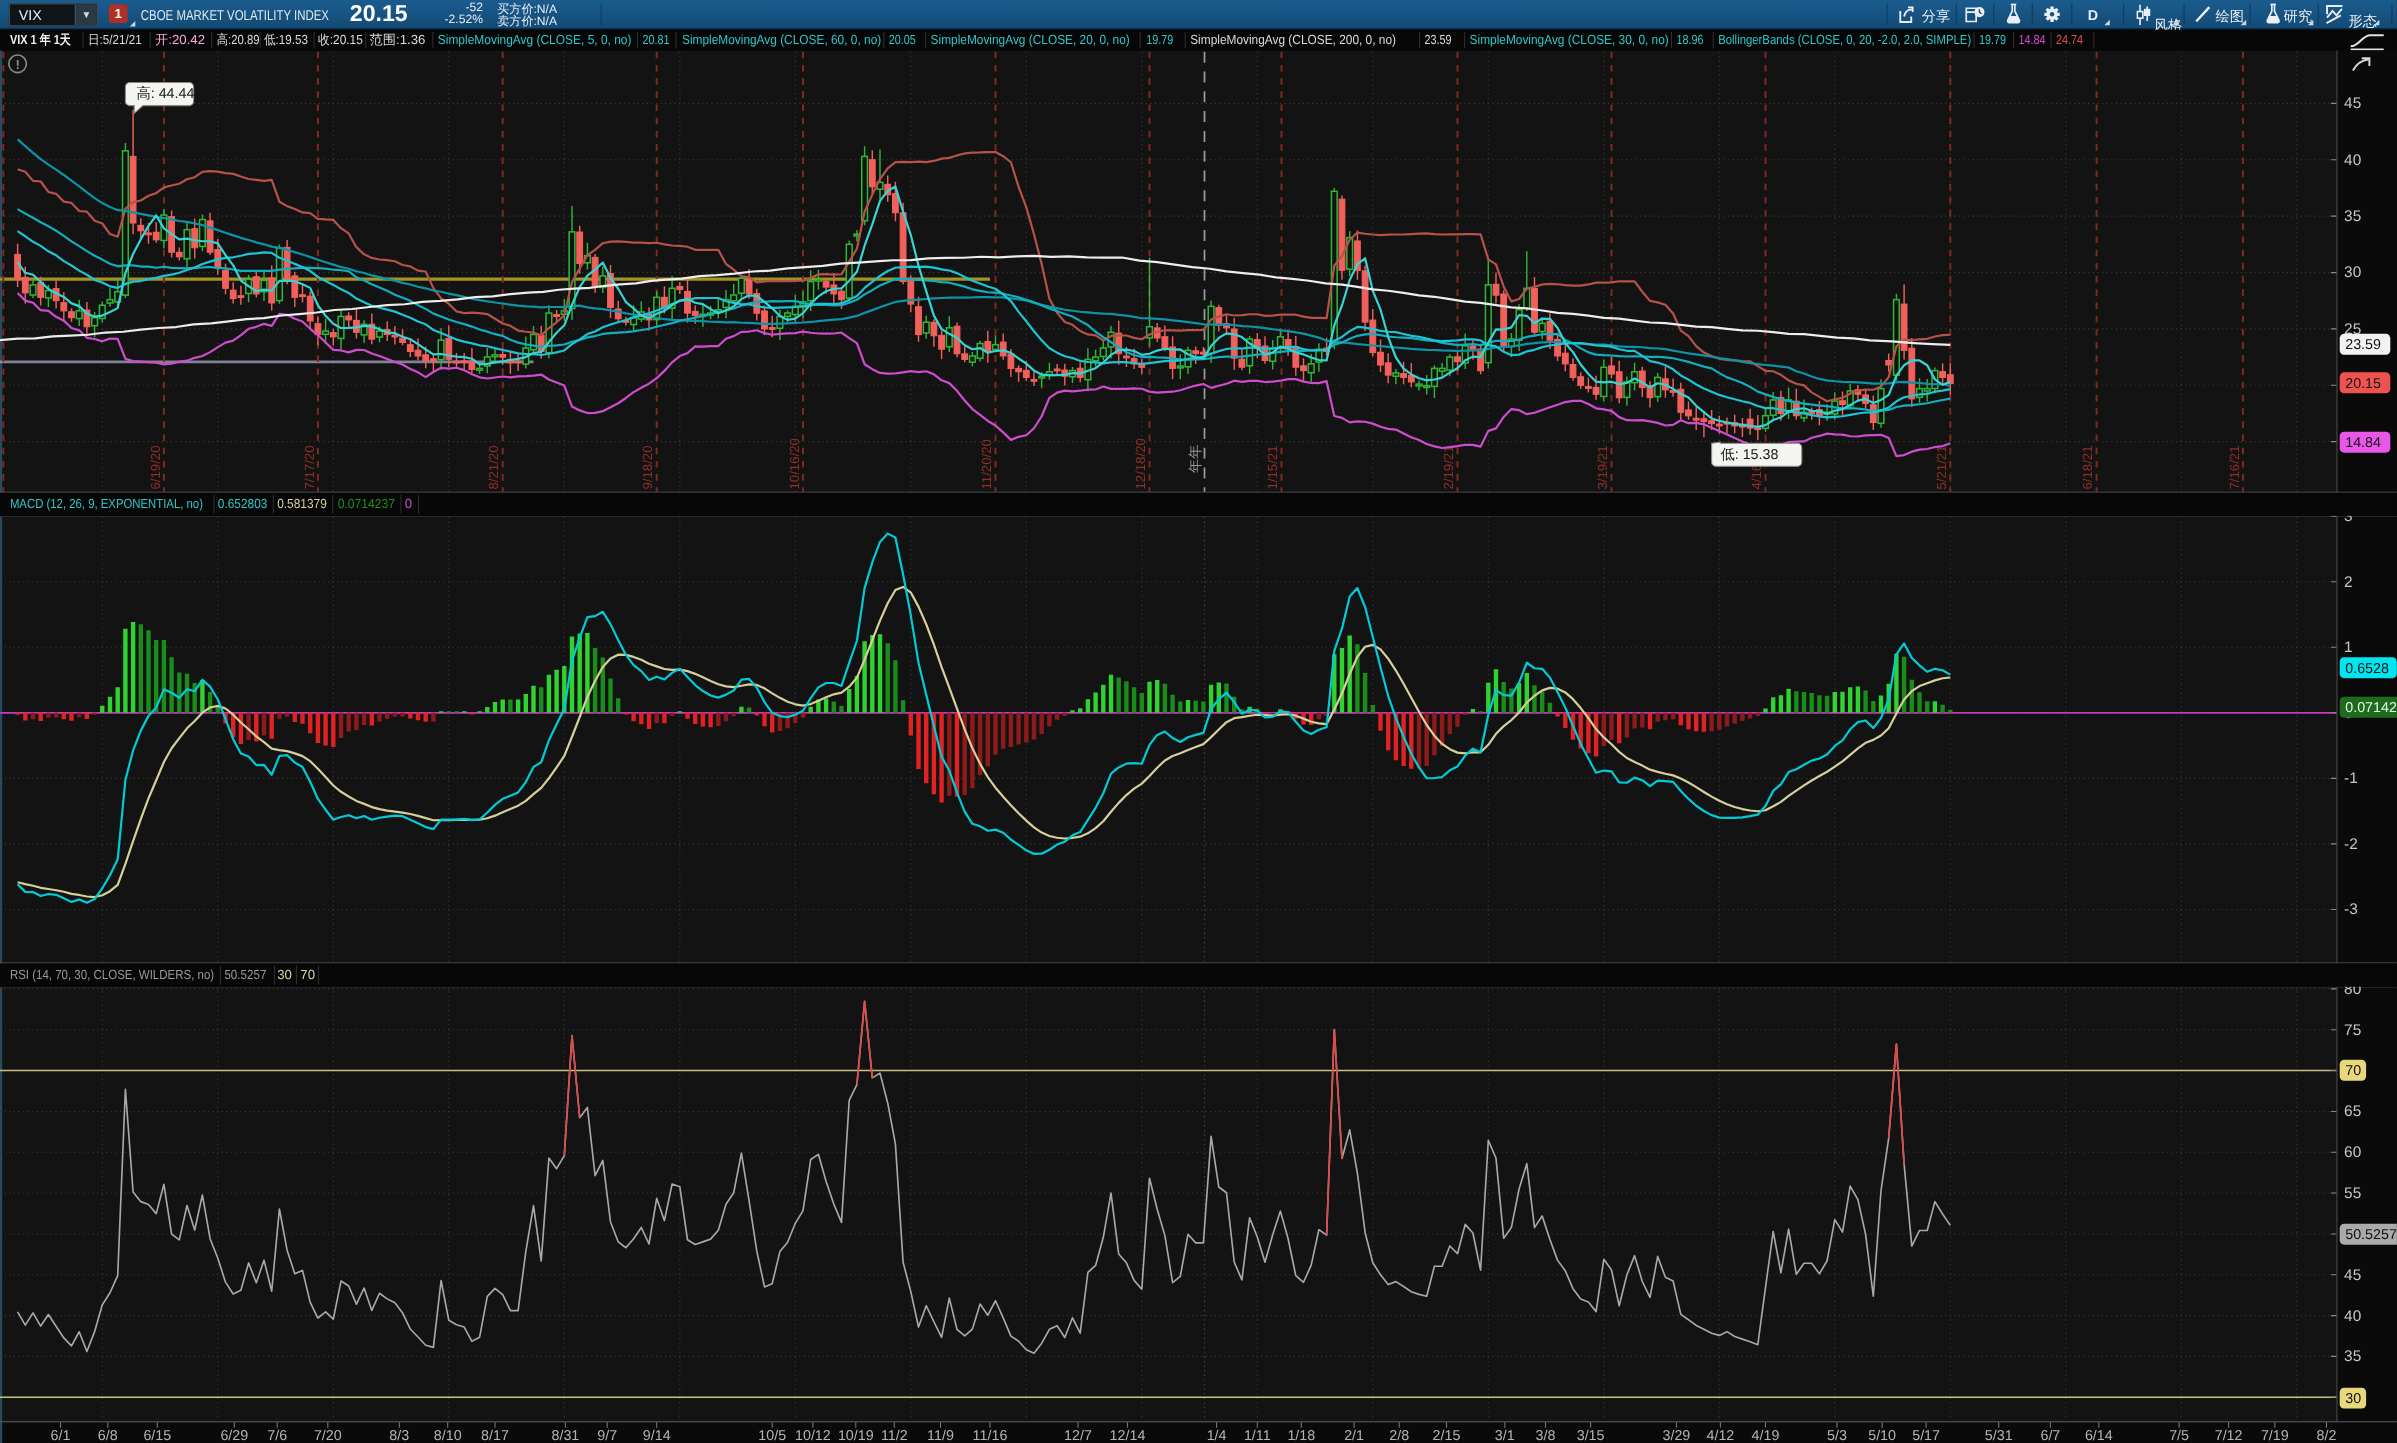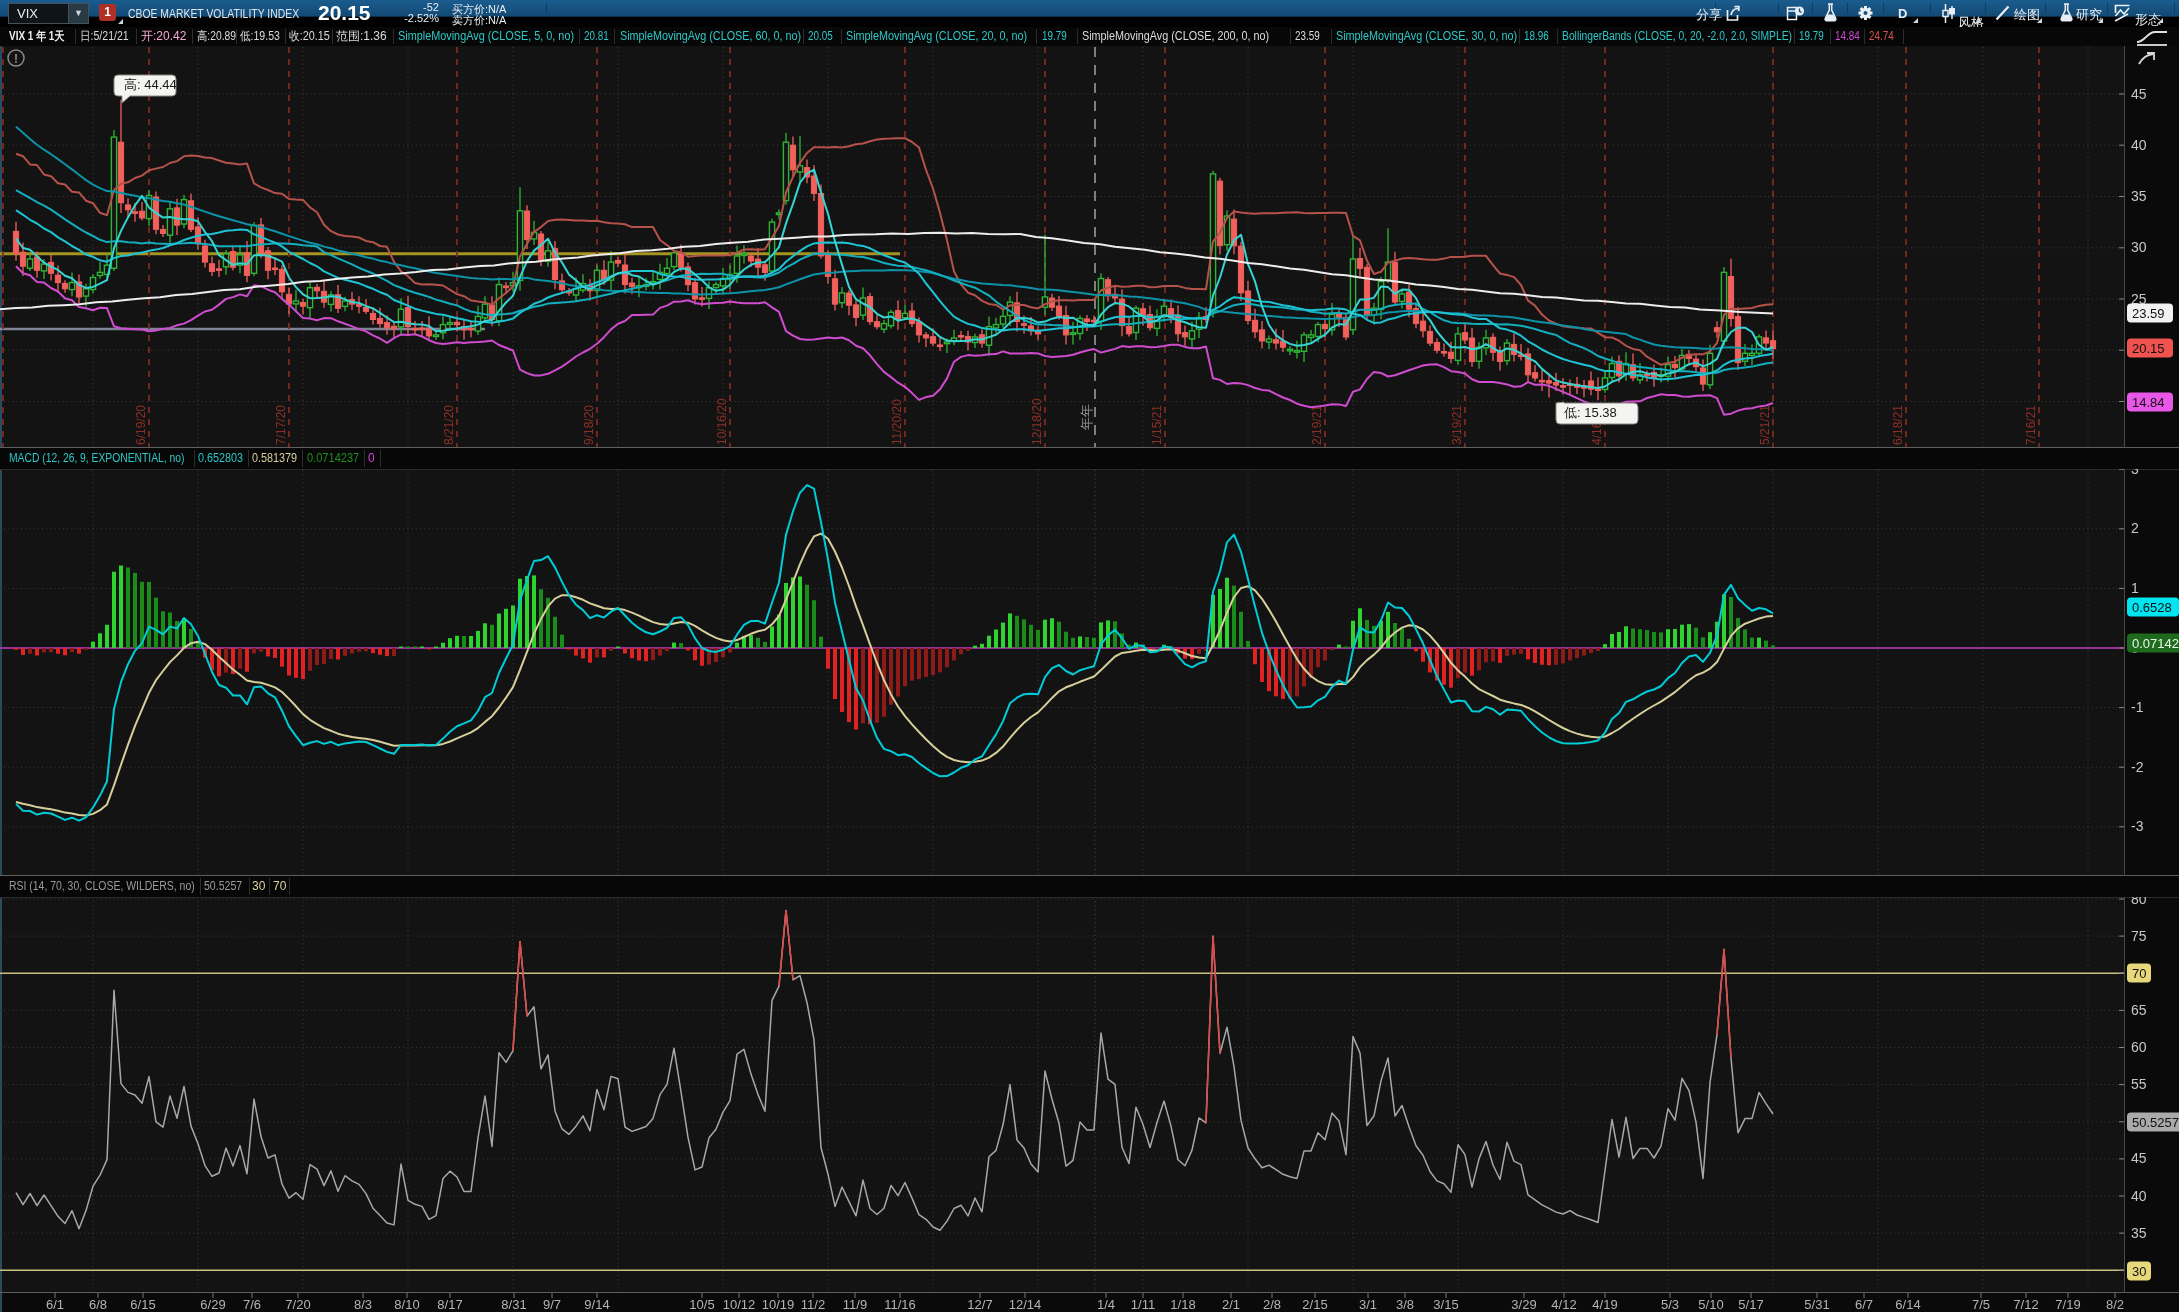--- a/index.html
+++ b/index.html
@@ -1,19 +1,19 @@
 <!DOCTYPE html>
 <html><head><meta charset="utf-8">
 <style>
 html,body{margin:0;padding:0;background:#000;width:2179px;height:1312px;overflow:hidden}
 *{box-sizing:border-box;font-family:"Liberation Sans",sans-serif}
 </style></head>
 <body>
 
-<div style="position:absolute;left:0;top:0;width:2179px;height:17px;background:linear-gradient(#1a5c8e,#134a75);border-bottom:1px solid #0a2e4a;font-size:13px;color:#e8eef4">
+<div style="position:absolute;left:0;top:0;width:2179px;height:27px;background:linear-gradient(#1a5c8e,#134a75);border-bottom:1px solid #0a2e4a;font-size:13px;color:#e8eef4">
  <div style="position:absolute;left:8px;top:3px;width:81px;height:21px;background:#0e1418;border:1px solid #46525a">
    <span style="position:absolute;left:8px;top:2px">VIX</span>
    <span style="position:absolute;right:0;top:0;width:20px;height:19px;background:#2a3a44;border-left:1px solid #46525a;text-align:center;font-size:9px;line-height:19px;color:#cfd8de">▼</span>
  </div>
  <div style="position:absolute;left:99px;top:4px;width:17px;height:17px;background:#b03026;border-radius:3px;color:#fff;font-weight:bold;text-align:center;line-height:17px;font-size:12px">1</div>
  <div style="position:absolute;left:118px;top:19px;width:0;height:0;border-left:5px solid transparent;border-bottom:5px solid #cfd8df"></div>
  <span style="position:absolute;left:128px;top:6px;color:#dde6ee;display:inline-block;transform:scaleX(0.80);transform-origin:0 50%;white-space:pre">CBOE MARKET VOLATILITY INDEX</span>
  <span style="position:absolute;left:318px;top:1px;font-size:21px;font-weight:bold;color:#fff">20.15</span>
  <div style="position:absolute;left:393px;top:2px;font-size:11px;line-height:11px;text-align:right;width:46px">-52<br>-2.52%</div>
  <div style="position:absolute;left:452px;top:4px;font-size:11px;line-height:11px">买方价:N/A<br>卖方价:N/A</div>
@@ -25,21 +25,21 @@
     <i style="position:absolute;left:1883px;top:3px;bottom:3px;border-left:1px solid #0e3c60"></i>
     <i style="position:absolute;left:1930px;top:3px;bottom:3px;border-left:1px solid #0e3c60"></i>
     <i style="position:absolute;left:1985px;top:3px;bottom:3px;border-left:1px solid #0e3c60"></i>
     <i style="position:absolute;left:2045px;top:3px;bottom:3px;border-left:1px solid #0e3c60"></i>
     <i style="position:absolute;left:2107px;top:3px;bottom:3px;border-left:1px solid #0e3c60"></i>
     <i style="position:absolute;left:2174px;top:3px;bottom:3px;border-left:1px solid #0e3c60"></i>
     <svg style="position:absolute;left:1726px;top:5px" width="16" height="17" viewBox="0 0 16 17">
 <path d="M1.5 5 v10 h10 v-5" stroke="#e8eef4" stroke-width="1.7" fill="none"></path>
 <path d="M5 10 C 6 5.5 9 3.5 12 3.5 m-3.5 -1.8 h4.3 v4.3" stroke="#e8eef4" stroke-width="1.7" fill="none"></path>
     </svg>
-    <span style="position:absolute;left:1696px;top:6px">分享</span>
+    <span style="position:absolute;left:1747px;top:6px">分享</span>
     <svg style="position:absolute;left:1786px;top:4px" width="20" height="19" viewBox="0 0 20 19">
 <path d="M1.5 3.5 h9 v12 h-9 z M1.5 7 h9" stroke="#e8eef4" stroke-width="1.5" fill="none"></path>
 <circle cx="13.5" cy="7" r="4.6" fill="#e8eef4"></circle>
 <path d="M13.5 4.5 v2.8 l2 1.2" stroke="#134a75" stroke-width="1.3" fill="none"></path>
     </svg>
     <svg style="position:absolute;left:1823px;top:3px" width="15" height="20" viewBox="0 0 15 20">
 <path d="M5 1 h5 M6.3 1 v6.2 L2.2 15.5 a1.6 1.6 0 0 0 1.5 2.2 h7.6 a1.6 1.6 0 0 0 1.5 -2.2 L8.7 7.2 V1" stroke="#e8eef4" stroke-width="1.5" fill="none"></path>
 <path d="M4.6 11.5 h5.8 l2.2 4.2 a0.9 0.9 0 0 1 -0.8 1.3 H3.2 a0.9 0.9 0 0 1 -0.8 -1.3 z" fill="#e8eef4"></path>
     </svg>
     <svg style="position:absolute;left:1857px;top:3px" width="17" height="20" viewBox="0 0 17 20">

